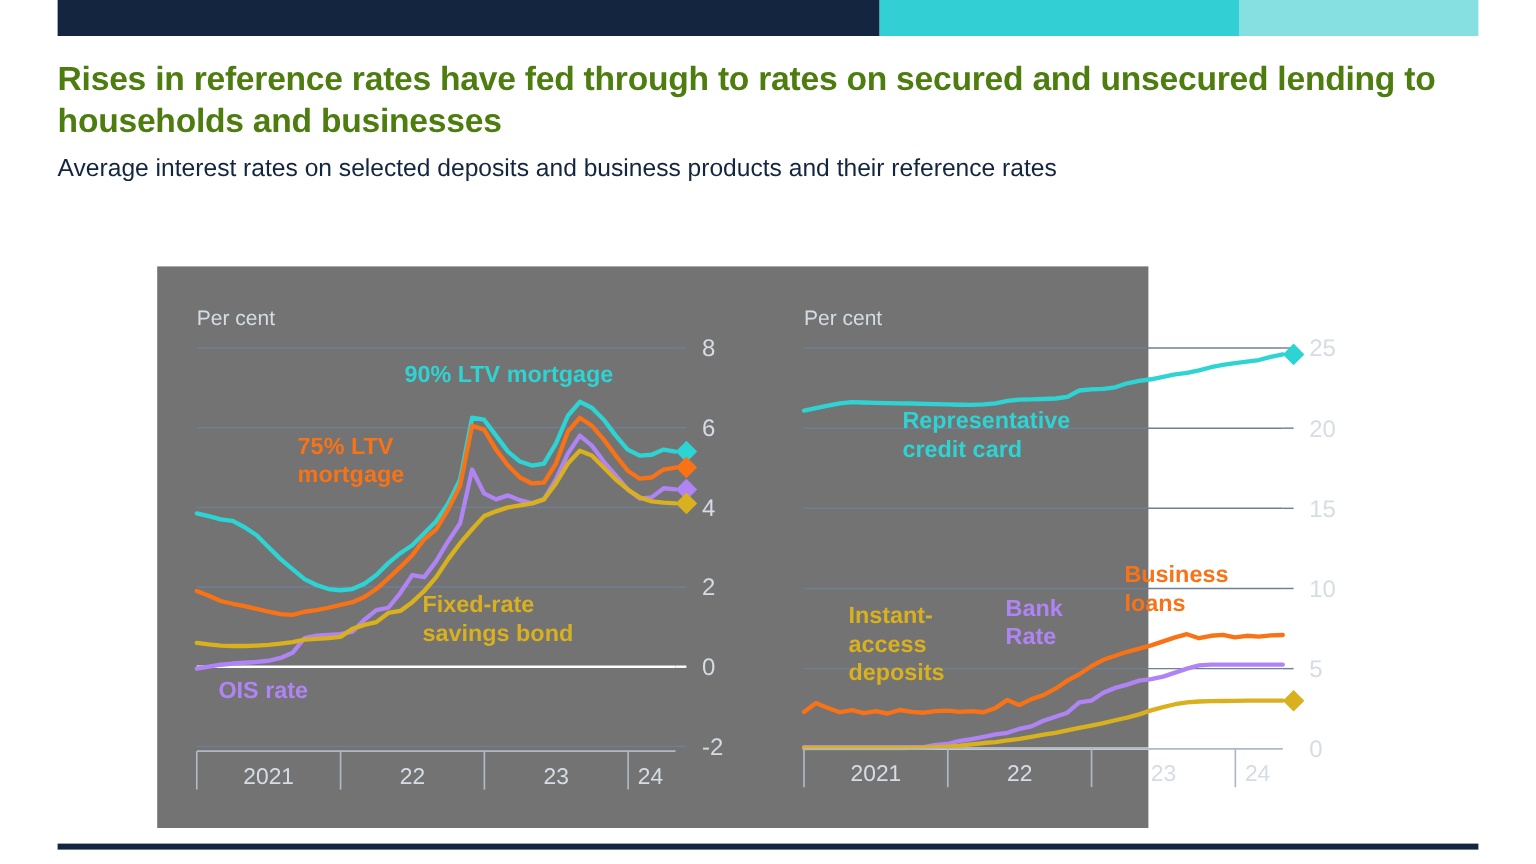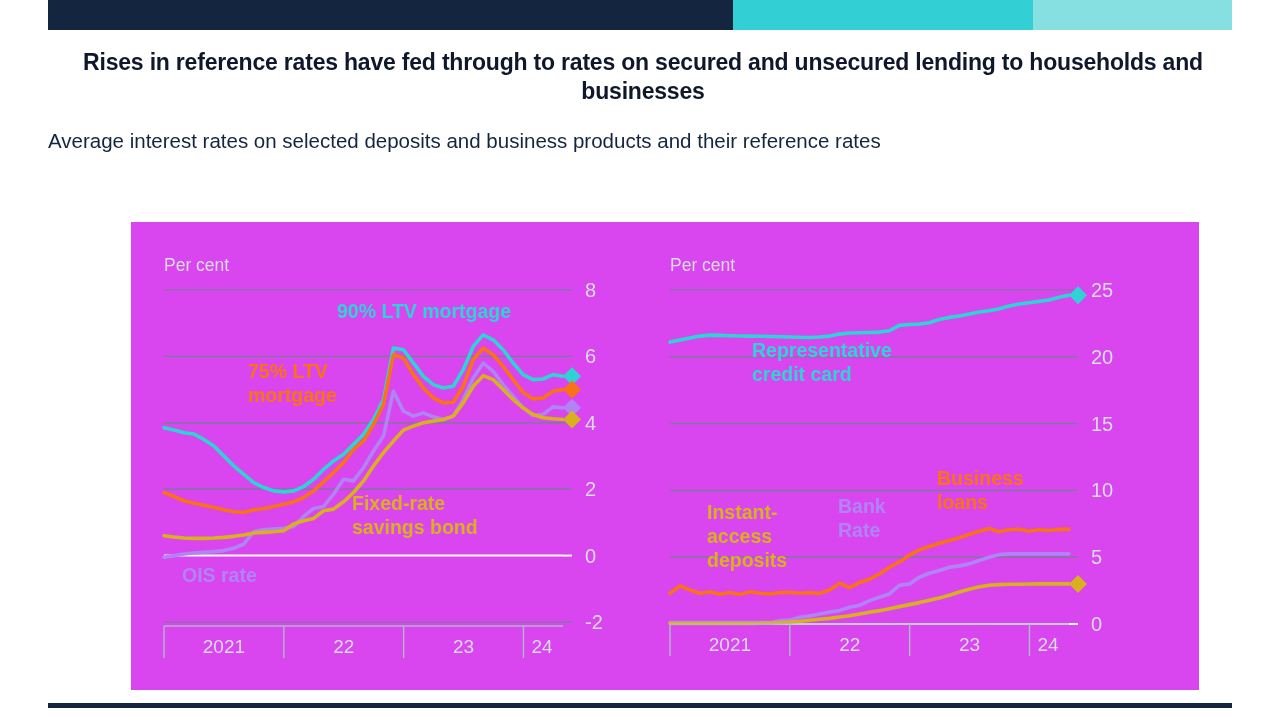--- a/index.html
+++ b/index.html
@@ -7,31 +7,31 @@
     width:1280px;height:720px;
     background:#ffffff;
     font-family:"Liberation Sans", sans-serif;
     overflow:hidden;
     position:relative;
   }
   .topbar{position:absolute;left:48px;top:0;width:1184px;height:30px;display:flex;}
   .topbar .seg{height:100%;}
   .title{
     position:absolute;left:48px;top:48px;width:1190px;
-    font-size:23px;font-weight:bold;line-height:1.26;
-    color:#0f172a;letter-spacing:-0.2px;text-align:center;
+    font-size:28px;font-weight:bold;line-height:1.26;
+    color:#4d7c0f;letter-spacing:-0.2px;
   }
   .subtitle{
     position:absolute;left:48px;top:128px;width:1190px;
     font-size:20.5px;font-weight:normal;line-height:1.25;
     color:#14263F;
   }
   .panel{
-    position:absolute;left:131px;top:222px;width:1068px;height:468px;
-    background:#d946ef;
+    position:absolute;left:131px;top:222px;width:826px;height:468px;
+    background:#737373;
     text-align:right;
   }
   .chartwrap{position:absolute;top:0;height:468px;}
   #left-chart-wrap{left:0;width:520px;}
   #right-chart-wrap{left:509px;width:508px;}
   svg{display:block;overflow:visible;}
   .percent-label{font-size:17.5px;fill:#D6DCE4;font-family:"Liberation Sans",sans-serif;}
   .tick-label{font-size:20px;fill:#D6DCE4;font-family:"Liberation Sans",sans-serif;}
   .x-label{font-size:19px;fill:#D6DCE4;font-family:"Liberation Sans",sans-serif;}
   .series-label{font-size:19.5px;font-weight:bold;font-family:"Liberation Sans",sans-serif;}

